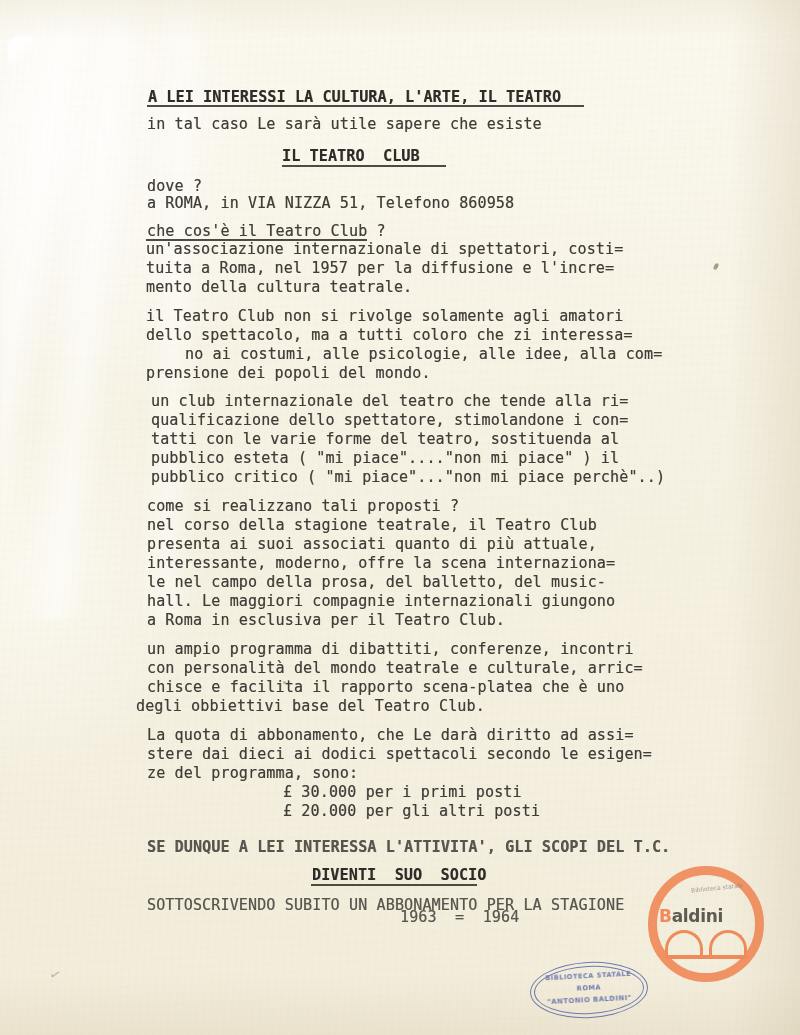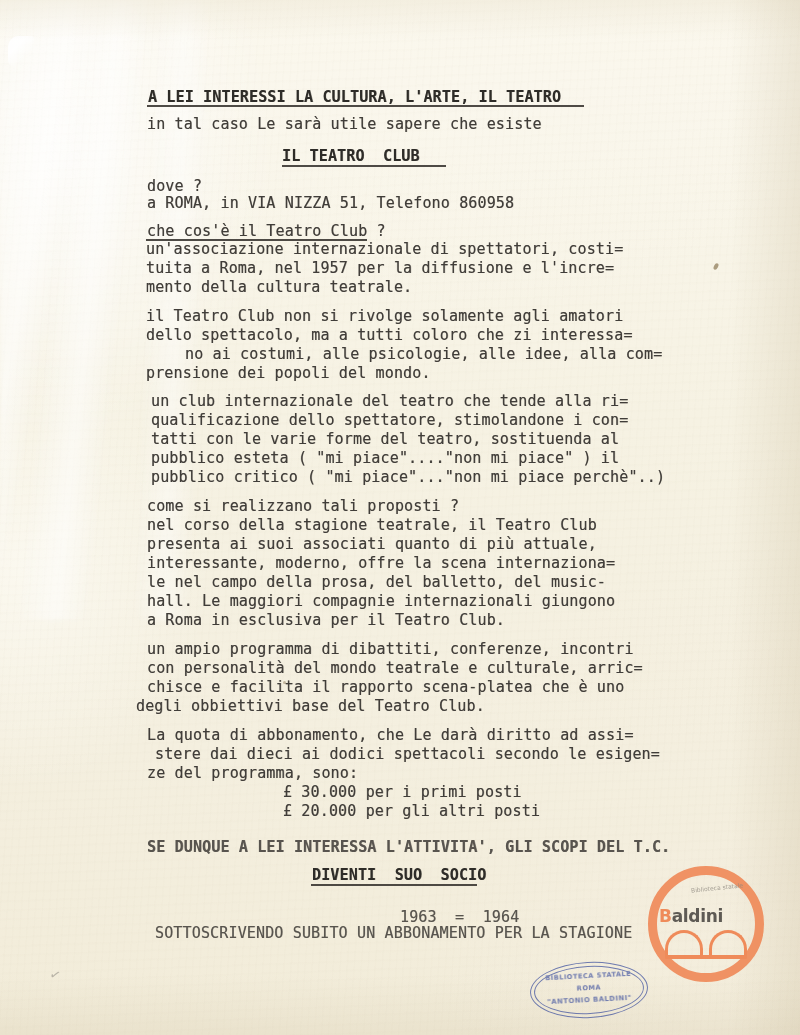--- a/index.html
+++ b/index.html
@@ -273,32 +273,32 @@
     <div class="ln" style="left:147px; top:573px;">le nel campo della prosa, del balletto, del music-</div>
     <div class="ln" style="left:147px; top:592px;">hall. Le maggiori compagnie internazionali giungono</div>
     <div class="ln" style="left:147px; top:611px;">a Roma in esclusiva per il Teatro Club.</div>
 
     <div class="ln" style="left:147px; top:640px;">un ampio programma di dibattiti, conferenze, incontri</div>
     <div class="ln" style="left:147px; top:659px;">con personalità del mondo teatrale e culturale, arric=</div>
     <div class="ln" style="left:147px; top:678px;">chisce e facilita il rapporto scena-platea che è uno</div>
     <div class="ln" style="left:136px; top:697px;text-align:center;">degli obbiettivi base del Teatro Club.</div>
 
     <div class="ln" style="left:147px; top:726px;">La quota di abbonamento, che Le darà diritto ad assi=</div>
-    <div class="ln" style="left:147px; top:745px;margin-left:8px;">stere dai dieci ai dodici spettacoli secondo le esigen=</div>
+    <div class="ln" style="left:147px; top:745px;">stere dai dieci ai dodici spettacoli secondo le esigen=</div>
     <div class="ln" style="left:147px; top:764px;">ze del programma, sono:</div>
 
     <div class="ln" style="left:283px; top:783px;">£ 30.000 per i primi posti</div>
     <div class="ln" style="left:283px; top:802px;">£ 20.000 per gli altri posti</div>
 
     <div class="ln strong faded" style="left:147px; top:838px;">SE DUNQUE A LEI INTERESSA L'ATTIVITA', GLI SCOPI DEL T.C.</div>
 
     <div class="ln strong" style="left:312px; top:866px;">DIVENTI  SUO  SOCIO</div>
     <div class="ul" style="left:311px; top:884px; width:166px;"></div>
 
-    <div class="ln faded" style="left:147px; top:924px;margin-left:8px;">SOTTOSCRIVENDO SUBITO UN ABBONAMENTO PER LA STAGIONE</div>
+    <div class="ln faded" style="left:147px; top:896px;">SOTTOSCRIVENDO SUBITO UN ABBONAMENTO PER LA STAGIONE</div>
     <div class="ln faded" style="left:372px; top:908px;margin-left:28px;">1963  =  1964</div>
 
   </div>
 
   <div class="baldini">
     <div class="ring"></div>
     <div class="tagline">Biblioteca statale</div>
     <div class="word"><span class="b1">B</span>aldini</div>
     <div class="book">
       <div class="pg l"></div>

